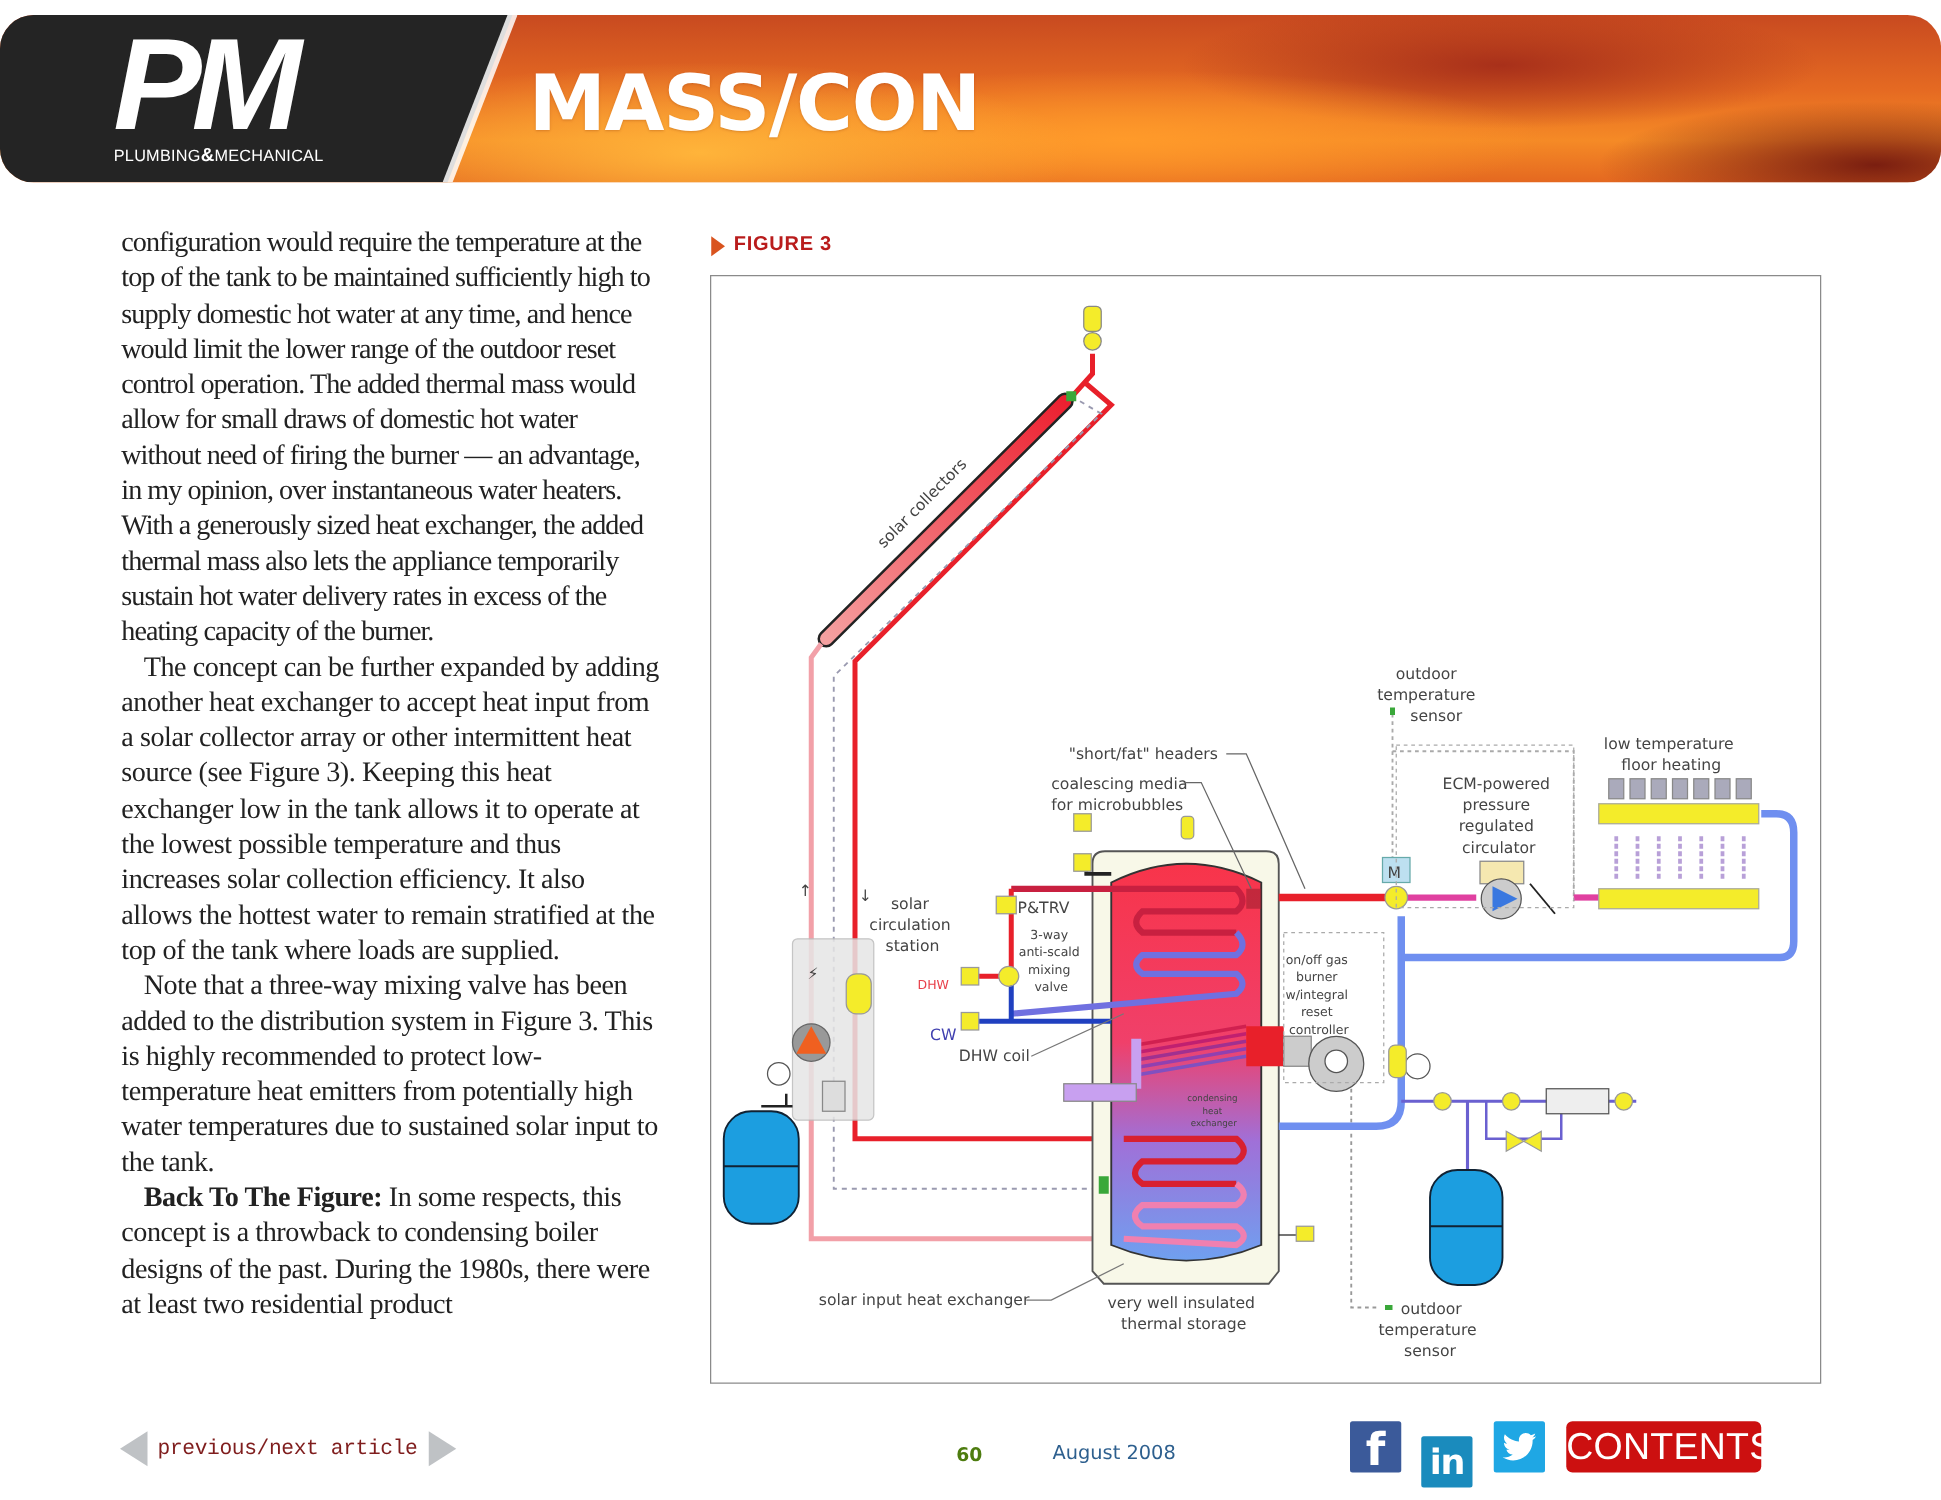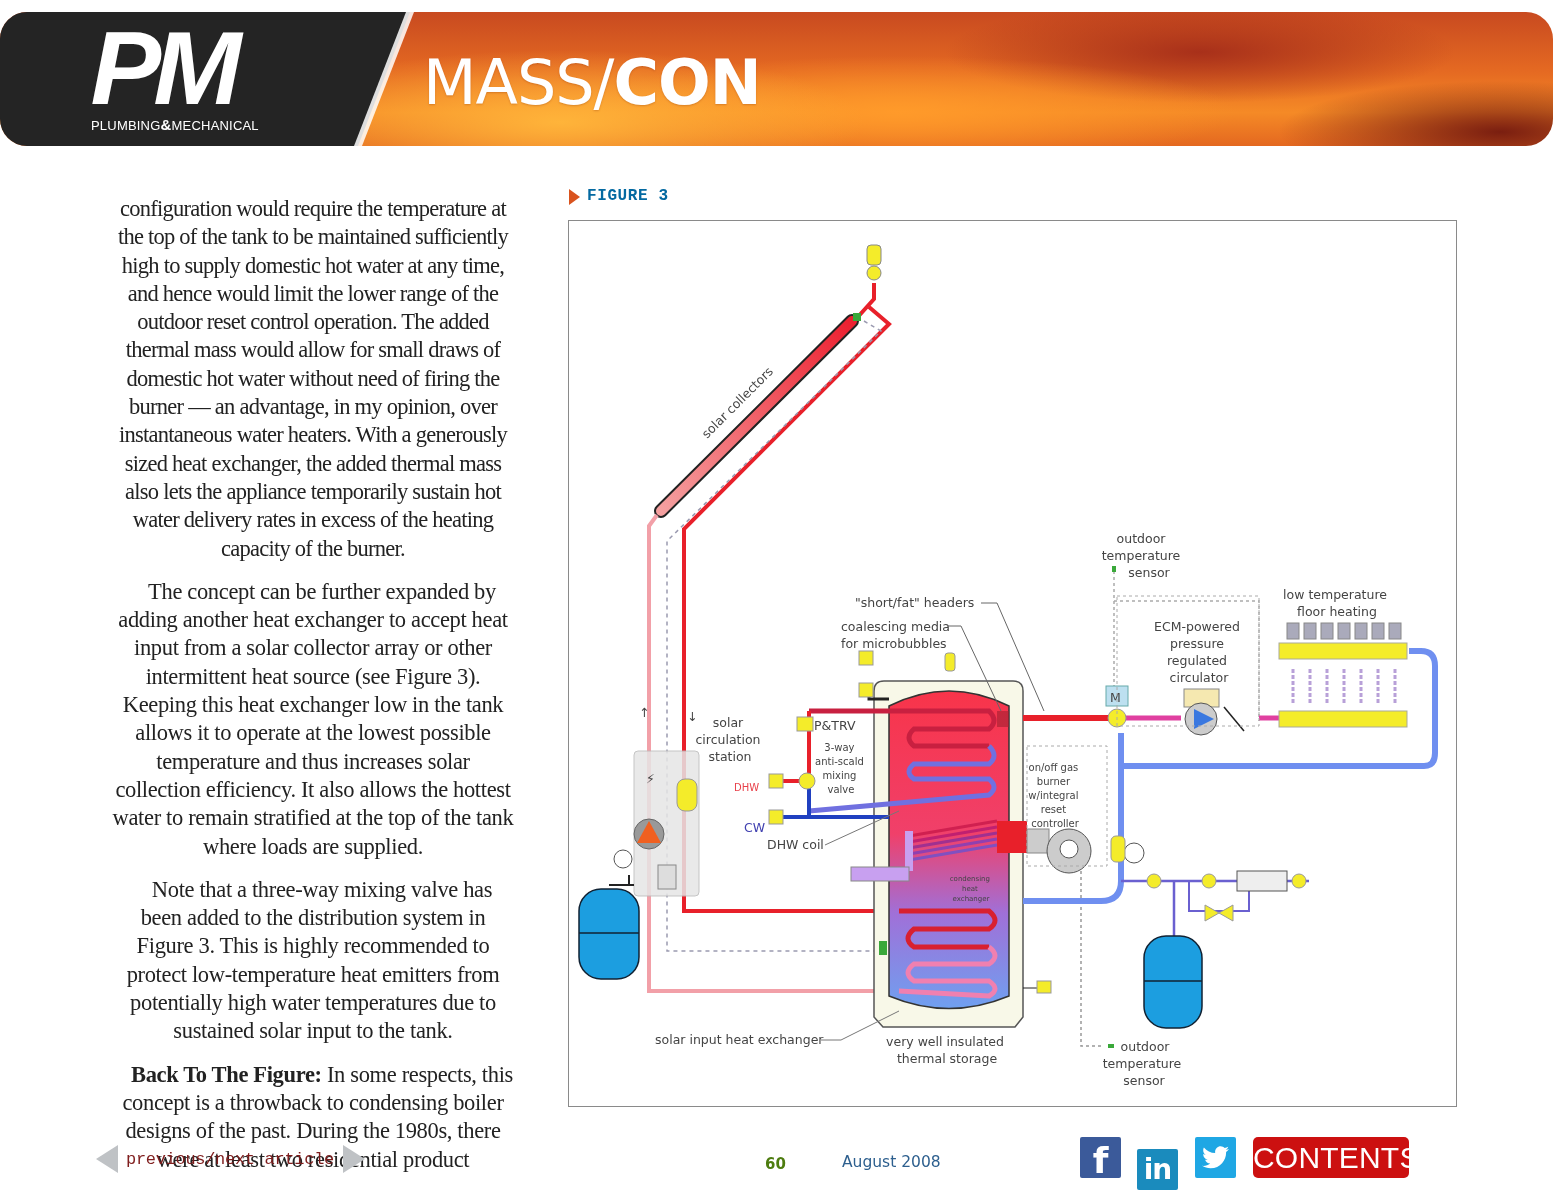--- a/index.html
+++ b/index.html
@@ -14,32 +14,32 @@
                 linear-gradient(180deg, #c84a20 0%, #e56a22 45%, #f58a26 75%, #e46820 100%); border-radius: 27px; }
   .header-dark { position:absolute; left:0; top:0; width:420px; height:134px; background:#242424;
     clip-path: polygon(0 0, 410px 0, 358px 134px, 0 134px); }
   .header-slash { position:absolute; left:352px; top:0; width:64px; height:134px;
     clip-path: polygon(54px 0, 62px 0, 10px 134px, 2px 134px); background:#ffffff; opacity:0.85; }
   .logo-pm { position:absolute; left:92px; top:6px; font-family:"Liberation Sans", sans-serif; font-weight:bold; font-style:italic;
     font-size:104px; line-height:100px; letter-spacing:-8px; color:#ffffff; transform:scaleX(1.02); }
   .logo-sub { position:absolute; left:91px; top:104px; font-family:"Liberation Sans", sans-serif; font-size:13px; color:#ffffff; letter-spacing:0.2px; }
   .logo-sub b { font-size:15px; }
   .section-title { position:absolute; left:423px; top:34px; font-family:"DejaVu Sans", sans-serif; font-size:62px; line-height:74px; color:#ffffff; letter-spacing:-1px; white-space:nowrap; text-shadow:0 1px 2px rgba(120,30,0,0.25); }
-  .section-title .light { font-weight:normal; }
+  .section-title .light { font-weight:bold; }
   .section-title .bold { font-weight:bold;margin-top:43px; }
 
   
   .article { position:absolute; left:97px; top:180px; width:432px; font-family:"Liberation Serif", serif; font-size:22.5px; line-height:28.3px; color:#222222; letter-spacing:-0.35px; }
-  .article p { margin:15px;text-align:center; }
+  .article p { margin:0; }
   .article p.indent { text-indent:18px; }
   .article .p1 { letter-spacing:-0.75px; }
   .article b { font-weight:bold; }
 
   
-  .fig-label { position:absolute; left:570px; top:187px; font-family:Liberation Mono, monospace; font-weight:bold; font-size:16px; color:#0369a1; letter-spacing:0.6px; }
+  .fig-label { position:absolute; left:570px; top:187px; font-family:Liberation Sans, sans-serif; font-weight:bold; font-size:16px; color:#b91c1c; letter-spacing:0.6px; }
   .fig-arrow { position:absolute; left:569px; top:189px; width:0; height:0; border-top:8px solid transparent; border-bottom:8px solid transparent; border-left:11px solid #d9531e; }
   .fig-label span { margin-left:17px; }
   .fig-frame { position:absolute; left:568px; top:220px; width:889px; height:887px; border:1px solid #8a8a8a; background:#fff; box-sizing:border-box; }
   .fig-frame svg { position:absolute; left:0; top:0; }
   .dlbl { font-family:"DejaVu Sans", sans-serif; font-size:12.5px; fill:#444; }
   .dsm { font-family:"DejaVu Sans", sans-serif; font-size:10px; fill:#444; }
   .dtiny { font-family:"DejaVu Sans", sans-serif; font-size:7px; fill:#444; }
 
   
   .nav { position:absolute; left:96px; top:1143px; height:32px; display:flex; align-items:center; }

